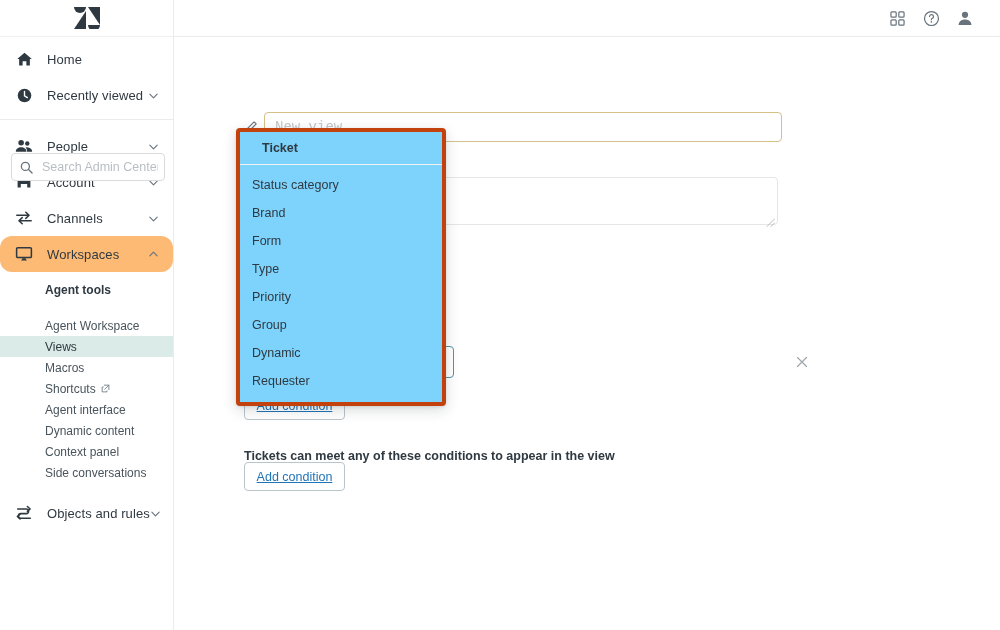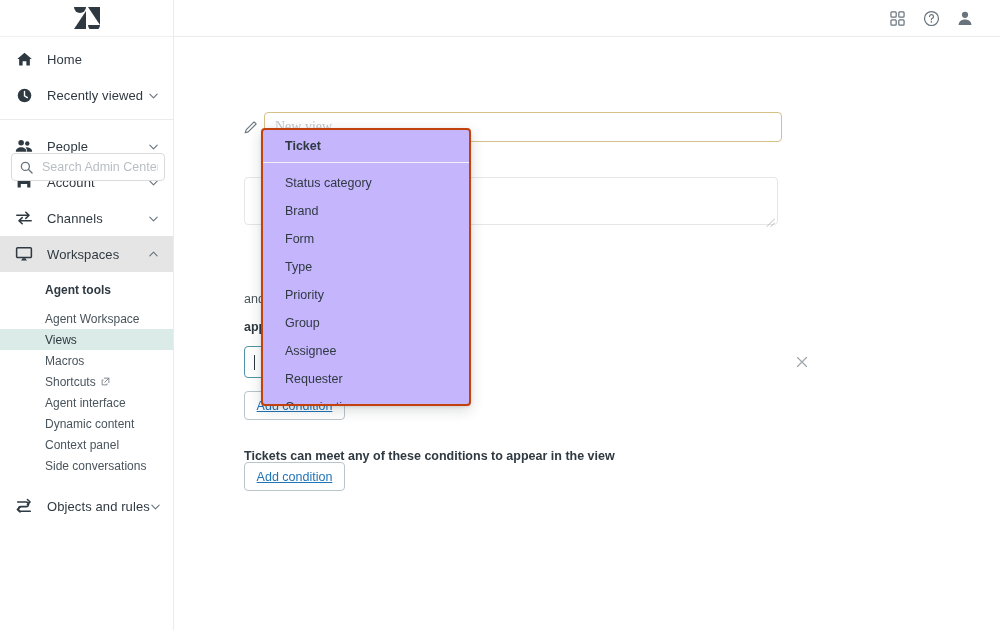--- a/index.html
+++ b/index.html
@@ -50,21 +50,21 @@
     color: #2f3941;
     letter-spacing: .1px;
     white-space: nowrap;
   }
   .nav-item .nav-chev {
     margin-left: auto;
     width: 12px; height: 12px;
     color: #68737d;
     display:flex; align-items:center; justify-content:center;
   }
-  .nav-item.active { background: #e5e5e5; }
+  .nav-item.active { background: #fdba74; border-radius: 12px; }
 
   .nav-divider {
     height: 1px; background: #e9ebed; margin: 6px 0 0 0;
   }
 
   
   .search-wrap {
     position: absolute;
     left: 11px; top: 153px;
     width: 154px; height: 28px;
@@ -94,21 +94,21 @@
   .subnav { padding-top: 7px; }
   .sub-item {
     height: 21px;
     display: flex; align-items: center;
     padding-left: 45px;
     font-size: 12px;
     color: #49545c;
     cursor: pointer;
     white-space: nowrap;
   }
-  .sub-item.group-head { font-weight: bold; color: #2f3941; cursor: default; margin-bottom: 8px; }
+  .sub-item.group-head { font-weight: bold; color: #2f3941; cursor: default; margin-bottom: 15px; }
   .sub-item.sel { background: #dbebe8; color:#2f3941; }
   .sub-item .ext { margin-left: 5px; width: 9px; height: 9px; display:inline-flex; color:#68737d;}
 
   
   .topbar {
     position: absolute; left: 174px; top: 0;
     width: 826px; height: 37px;
     border-bottom: 1px solid #e9ebed;
     background: #fff;
     display: flex; align-items: center; justify-content: flex-end;
@@ -135,21 +135,21 @@
     width: 650px;
   }
   .edit-ico { width: 14px; height: 14px; color:#68737d; flex:0 0 14px; margin-right: 6px;}
   .title-input {
     width: 518px; height: 30px;
     border: 1px solid #d5c08a;
     border-radius: 4px;
     background: #fff;
     font-size: 14px;
     color: #c2c8cc;
-    font-family: Liberation Serif, serif;
+    font-family: Liberation Mono, monospace;
     padding: 0 10px;
     outline: none;
   }
   .title-input::placeholder { color:#c2c8cc; }
 
   .desc-area {
     position: absolute; left: 70px; top: 140px;
     width: 534px; height: 48px;
     border: 1px solid #e4e6e7;
     border-radius: 4px;
@@ -220,43 +220,43 @@
 
   .cond-head2 {
     position: absolute; left: 70px; top: 412px;
     font-size: 12.5px; font-weight: bold; color: #2f3941;
     white-space: nowrap;
   }
 
   
   .dropdown {
     position: absolute;
-    left: 261px; top: 128px;
+    left: 236px; top: 128px;
     width: 210px; height: 278px;
-    background: #c4b5fd;
-    border: 2px solid #c2410c;
+    background: #7dd3fc;
+    border: 4px solid #c2410c;
     border-radius: 4px;
     box-shadow: 0 4px 14px rgba(23,30,35,.16), 0 1px 3px rgba(23,30,35,.10);
     overflow: hidden;
     z-index: 20;
   }
   .dd-header {
     height: 33px;
     display: flex; align-items: center;
     padding-left: 22px;
     font-size: 12.5px;
     font-weight: bold;
     color: #2f3941;
     border-bottom: 1px solid #f0f1f2;
   }
   .dd-list { padding-top: 6px; }
   .dd-item {
     height: 28px;
     display: flex; align-items: center;
-    padding-left: 22px;
+    padding-left: 12px;
     font-size: 12.5px;
     color: #2f3941;
     cursor: pointer;
   }
 </style>
 </head>
 <body>
 
 <div id="app">
 
@@ -516,21 +516,21 @@
       <div class="dd-item">
           <span>Type</span>
         </div>
       <div class="dd-item">
           <span>Priority</span>
         </div>
       <div class="dd-item">
           <span>Group</span>
         </div>
       <div class="dd-item">
-          <span>Assignee</span>
+          <span>Dynamic</span>
         </div>
       <div class="dd-item">
           <span>Requester</span>
         </div>
       <div class="dd-item">
           <span>Organization</span>
         </div>
     </div>
   </div>
 

